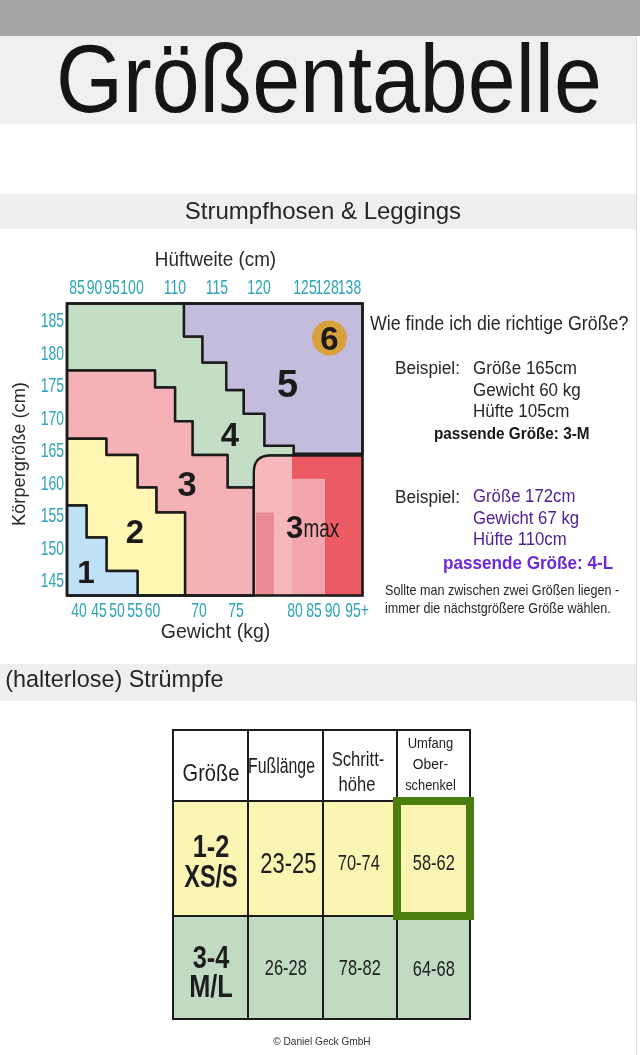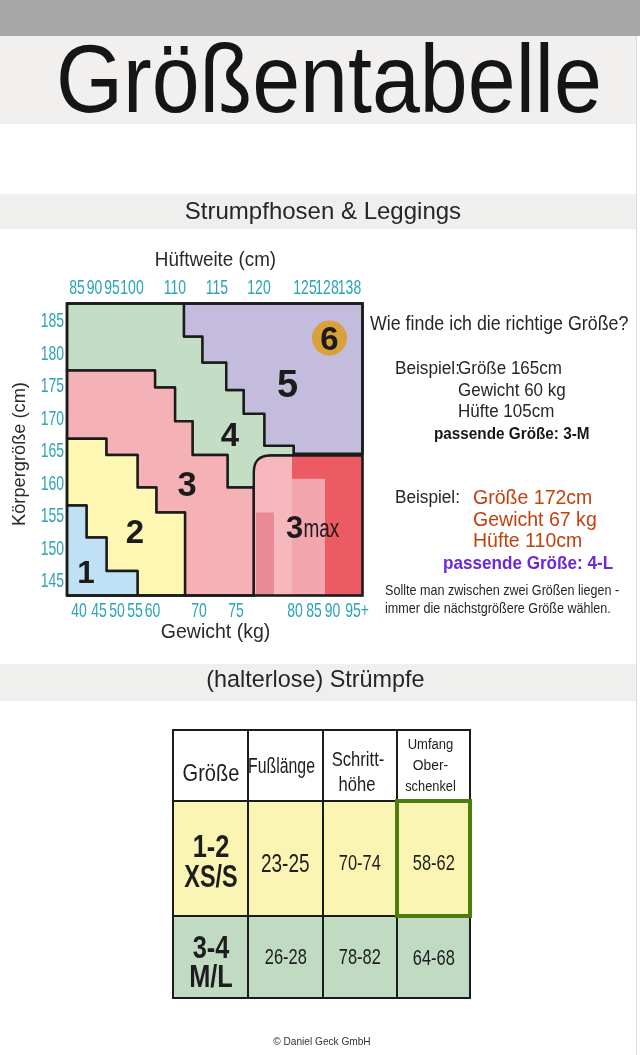--- a/index.html
+++ b/index.html
@@ -106,35 +106,35 @@
       <text transform="translate(357 617) scale(0.7 1)">95+</text>
   </g>
 
   <text x="0" y="0" font-size="19.5" fill="#2a2a2a" text-anchor="middle" transform="translate(215.5 638)">Gewicht (kg)</text>
 </svg>
 
 <div class="abs" style="left:369.5px;top:312px;font-size:20.3px;color:#262626"><span class="sx" style="transform:scaleX(0.878)">Wie finde ich die richtige Größe?</span></div>
 
 <div class="abs" style="left:395px;top:357px;font-size:18.3px;color:#262626"><span class="sx" style="transform:scaleX(0.94)">Beispiel:</span></div>
 
-<div class="abs" style="left:458px;top:357px;font-size:18.3px;color:#262626;line-height:21.5px"><span class="sx" style="transform:scaleX(0.93)">Größe 165cm<br>Gewicht 60 kg<br>Hüfte 105cm</span></div>
+<div class="abs" style="left:473px;top:357px;font-size:18.3px;color:#262626;line-height:21.5px"><span class="sx" style="transform:scaleX(0.93)">Größe 165cm<br>Gewicht 60 kg<br>Hüfte 105cm</span></div>
 
 <div class="abs" style="left:434px;top:425px;font-size:16px;font-weight:bold;color:#161616"><span class="sx" style="transform:scaleX(0.956)">passende Größe: 3-M</span></div>
 
 <div class="abs" style="left:395px;top:486px;font-size:18.3px;color:#262626"><span class="sx" style="transform:scaleX(0.94)">Beispiel:</span></div>
 
-<div class="abs" style="left:473px;top:486px;font-size:21px;color:#c2410c;line-height:21.5px"><span class="sx" style="transform:scaleX(0.93)">Größe 172cm<br>Gewicht 67 kg<br>Hüfte 110cm</span></div>
+<div class="abs" style="left:473px;top:486px;font-size:18px;color:#4c1d95;line-height:21.5px"><span class="sx" style="transform:scaleX(0.93)">Größe 172cm<br>Gewicht 67 kg<br>Hüfte 110cm</span></div>
 
 <div class="abs" style="left:442.5px;top:553px;font-size:17.9px;font-weight:bold;color:#6d28d9"><span class="sx" style="transform:scaleX(0.956)">passende Größe: 4-L</span></div>
 
 <div class="abs" style="left:385px;top:581px;font-size:14.3px;color:#262626;line-height:18px"><span class="sx" style="transform:scaleX(0.88)">Sollte man zwischen zwei Größen liegen -<br>immer die nächstgrößere Größe wählen.</span></div>
 
 <div class="abs" style="left:0;top:664px;width:636px;height:37px;background:#efefed"></div>
 
-<div class="abs" style="left:0;top:665px;width:630px;text-align:center;font-size:24.5px;color:#262626"><span class="sc" style="transform:scaleX(0.955)">(halterlose) Strümpfe</span></div>
+<div class="abs" style="left:0;top:665px;width:630px;font-size:24.5px;color:#262626"><span class="sc" style="transform:scaleX(0.955)">(halterlose) Strümpfe</span></div>
 
 <table class="abs" style="left:172px;top:729px;width:297px;border-collapse:collapse;table-layout:fixed;font-size:21px;color:#1d1d1d;text-align:center">
   <colgroup>
       <col style="width:75px">
       <col style="width:75px">
       <col style="width:74px">
       <col style="width:73px">
     </colgroup>
 
   <tbody>
@@ -150,26 +150,26 @@
           <div><span class="cw"><span class="ci" style="transform:translateX(-3.5px) scaleX(0.99) translateX(-50%)">Ober-</span></span></div>
           <div><span class="cw"><span class="ci" style="transform:translateX(-3.5px) scaleX(0.915) translateX(-50%)">schenkel</span></span></div>
         </td>
   </tr>
 
   <tr style="height:115px;background:#fbf5b4">
     <td style="border:2px solid #1b1b1b;font-weight:bold;font-size:31.7px;line-height:30px;padding-top:6px">
           <div><span class="cw"><span class="ci" style="transform:scaleX(0.8) translateX(-50%)">1-2</span></span></div>
           <div><span class="cw"><span class="ci" style="transform:scaleX(0.74) translateX(-50%)">XS/S</span></span></div>
         </td>
-    <td style="border:2px solid #1b1b1b;font-size:26px;padding-top:10px"><span class="sc" style="transform:scaleX(0.73)">23-25</span></td>
+    <td style="border:2px solid #1b1b1b;font-size:30px;padding-top:10px"><span class="sc" style="transform:scaleX(0.73)">23-25</span></td>
     <td style="border:2px solid #1b1b1b;font-size:22.5px;padding-top:10px"><span class="sc" style="transform:scaleX(0.73)">70-74</span></td>
-    <td style="border:4px solid #4d7c0f;font-size:22.5px;padding-top:10px"><span class="sc" style="transform:scaleX(0.73)">58-62</span></td>
+    <td style="border:8px solid #4d7c0f;font-size:22.5px;padding-top:10px"><span class="sc" style="transform:scaleX(0.73)">58-62</span></td>
   </tr>
 
-  <tr style="height:82px;background:#c1dbc3">
+  <tr style="height:103px;background:#c1dbc3">
     <td style="border:2px solid #1b1b1b;font-weight:bold;font-size:31.7px;line-height:29px;padding-top:10px">
           <div><span class="cw"><span class="ci" style="transform:scaleX(0.8) translateX(-50%)">3-4</span></span></div>
           <div><span class="cw"><span class="ci" style="transform:scaleX(0.8) translateX(-50%)">M/L</span></span></div>
         </td>
     <td style="border:2px solid #1b1b1b;font-size:22.5px"><span class="sc" style="transform:scaleX(0.73)">26-28</span></td>
     <td style="border:2px solid #1b1b1b;font-size:22.5px"><span class="sc" style="transform:scaleX(0.73)">78-82</span></td>
     <td style="border:2px solid #1b1b1b;font-size:22.5px"><span class="sc" style="transform:scaleX(0.73)">64-68</span></td>
   </tr>
 </tbody>
   </table>

